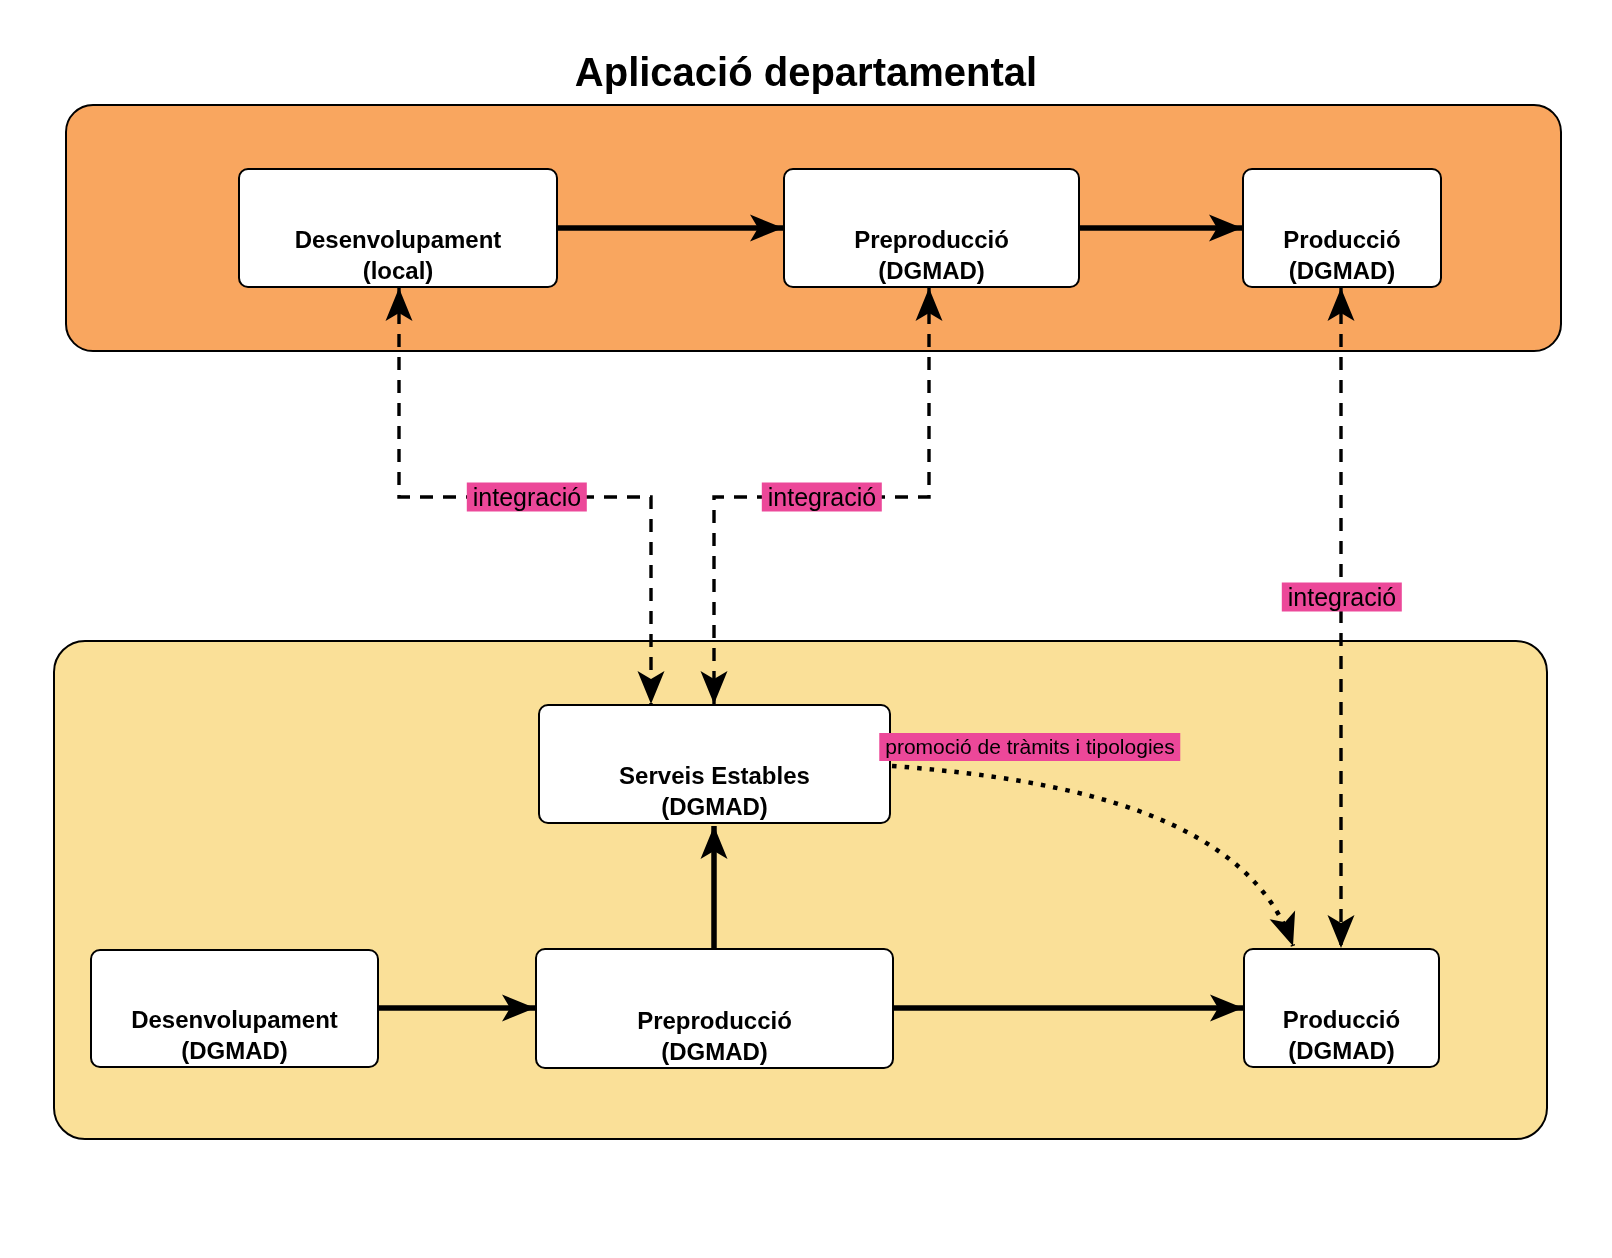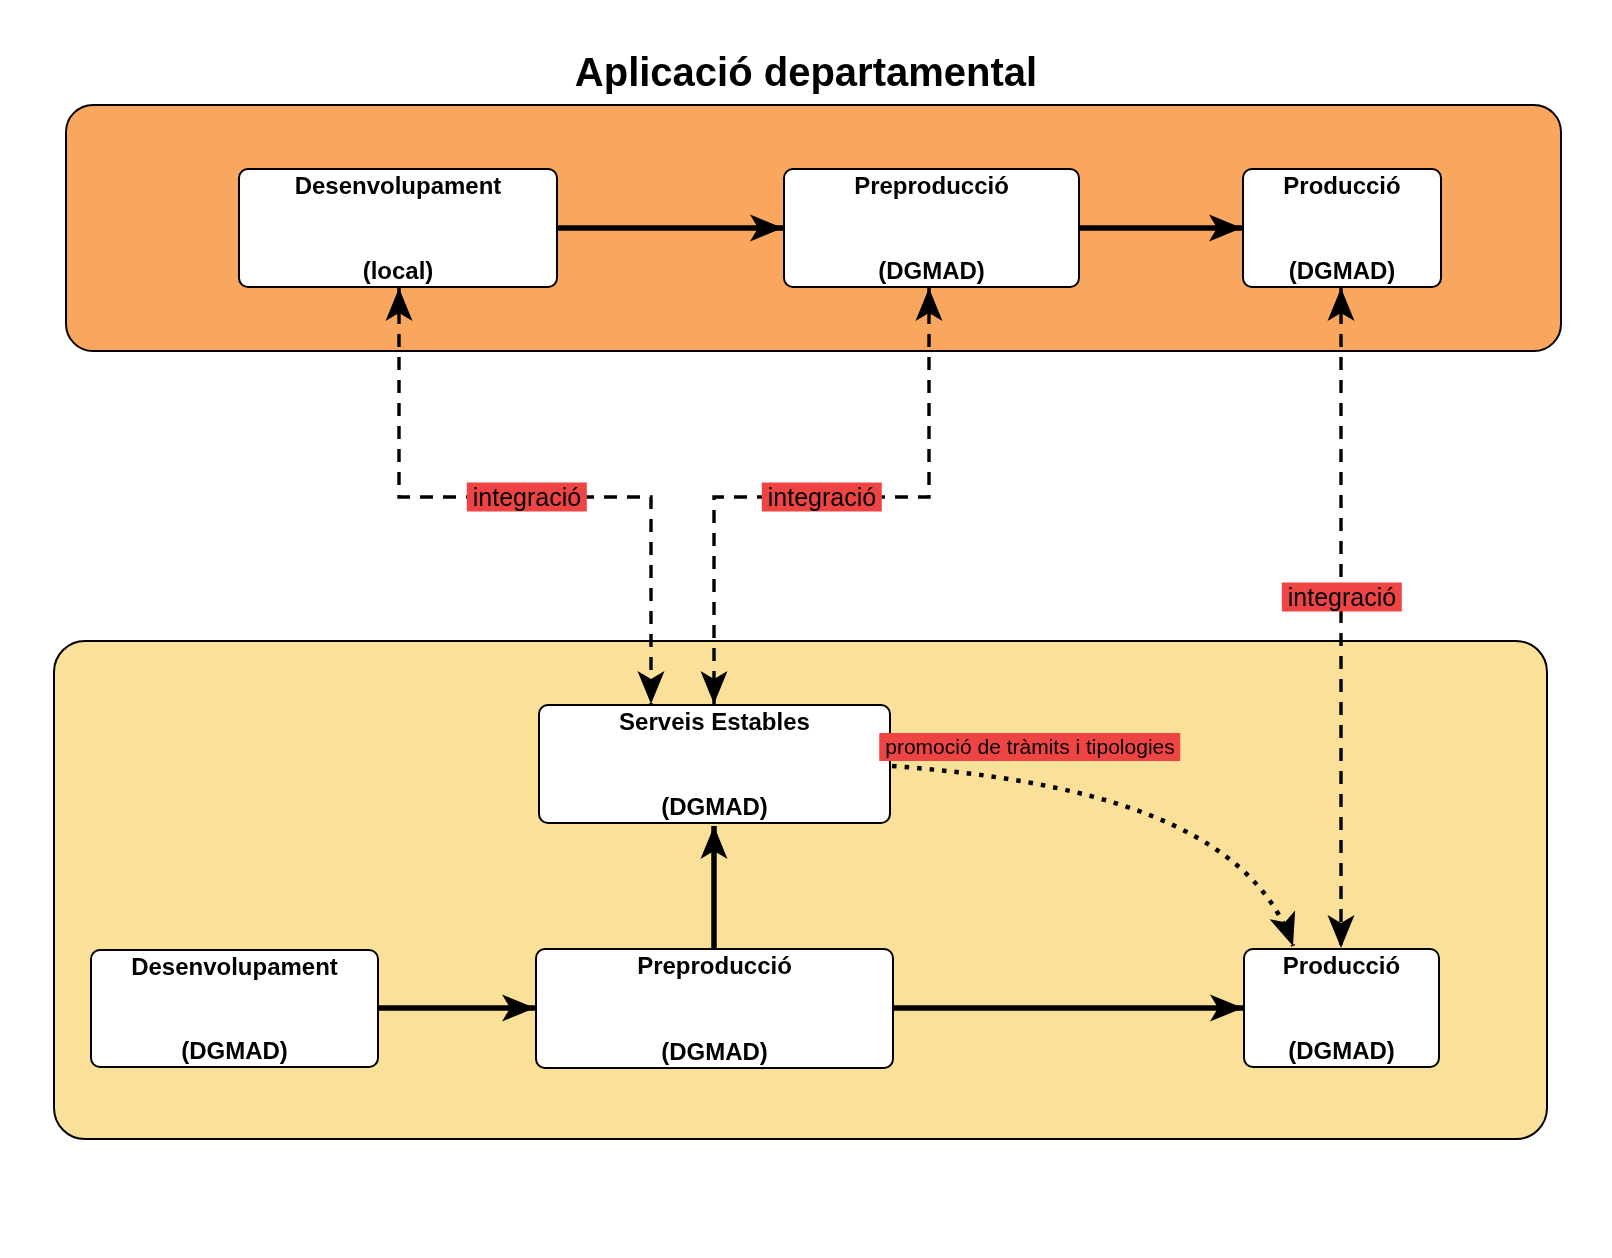--- a/index.html
+++ b/index.html
@@ -11,37 +11,37 @@
   #group-departamental{left:65px;top:104px;width:1497px;height:248px;border-radius:28px;background:#F9A65F;}
   #group-eina{left:53px;top:640px;width:1495px;height:500px;border-radius:32px;background:#FAE098;}
 
   #edges{position:absolute;left:0;top:0;z-index:2;}
   .solid{stroke:#000;stroke-width:5.5;fill:none;}
   .dashed{stroke:#000;stroke-width:3.4;fill:none;stroke-dasharray:13 10;}
   .dotted{stroke:#000;stroke-width:4.5;fill:none;stroke-dasharray:4.5 8;}
 
   .node{
     position:absolute;background:#ffffff;border:2.5px solid #000;border-radius:10px;
-    box-sizing:border-box;display:flex;flex-direction:column;align-items:center;justify-content:space-between;
+    box-sizing:border-box;display:flex;flex-direction:column;align-items:center;justify-content:flex-end;
     font-weight:bold;font-size:24px;line-height:31px;text-align:center;z-index:3;
   }
   #node-dev-local{left:238px;top:168px;width:320px;height:120px;}
   #node-prepro-top{left:783px;top:168px;width:297px;height:120px;}
   #node-prod-top{left:1242px;top:168px;width:200px;height:120px;}
   #node-serveis{left:538px;top:704px;width:353px;height:120px;}
   #node-dev-dgmad{left:90px;top:949px;width:289px;height:119px;}
   #node-prepro-bottom{left:535px;top:948px;width:359px;height:121px;}
   #node-prod-bottom{left:1243px;top:948px;width:197px;height:120px;}
 
   .title{position:absolute;font-weight:bold;font-size:40px;text-align:center;z-index:2;white-space:nowrap;}
   #title-top{left:0;width:1612px;top:50px;}
   #title-bottom{left:0;width:1560px;top:1158px;}
 
   .edge-label{
-    position:absolute;transform:translate(-50%,-50%);background:#ef4444;
+    position:absolute;transform:translate(-50%,-50%);background:#ec4899;
     font-size:25px;padding:0 6px;white-space:nowrap;z-index:4;
   }
   #label-promocio{font-size:21px;padding:2px 6px;}
 </style>
 </head>
 <body>
 
 <div id="canvas">
 
   <div class="group" id="group-departamental"></div>

